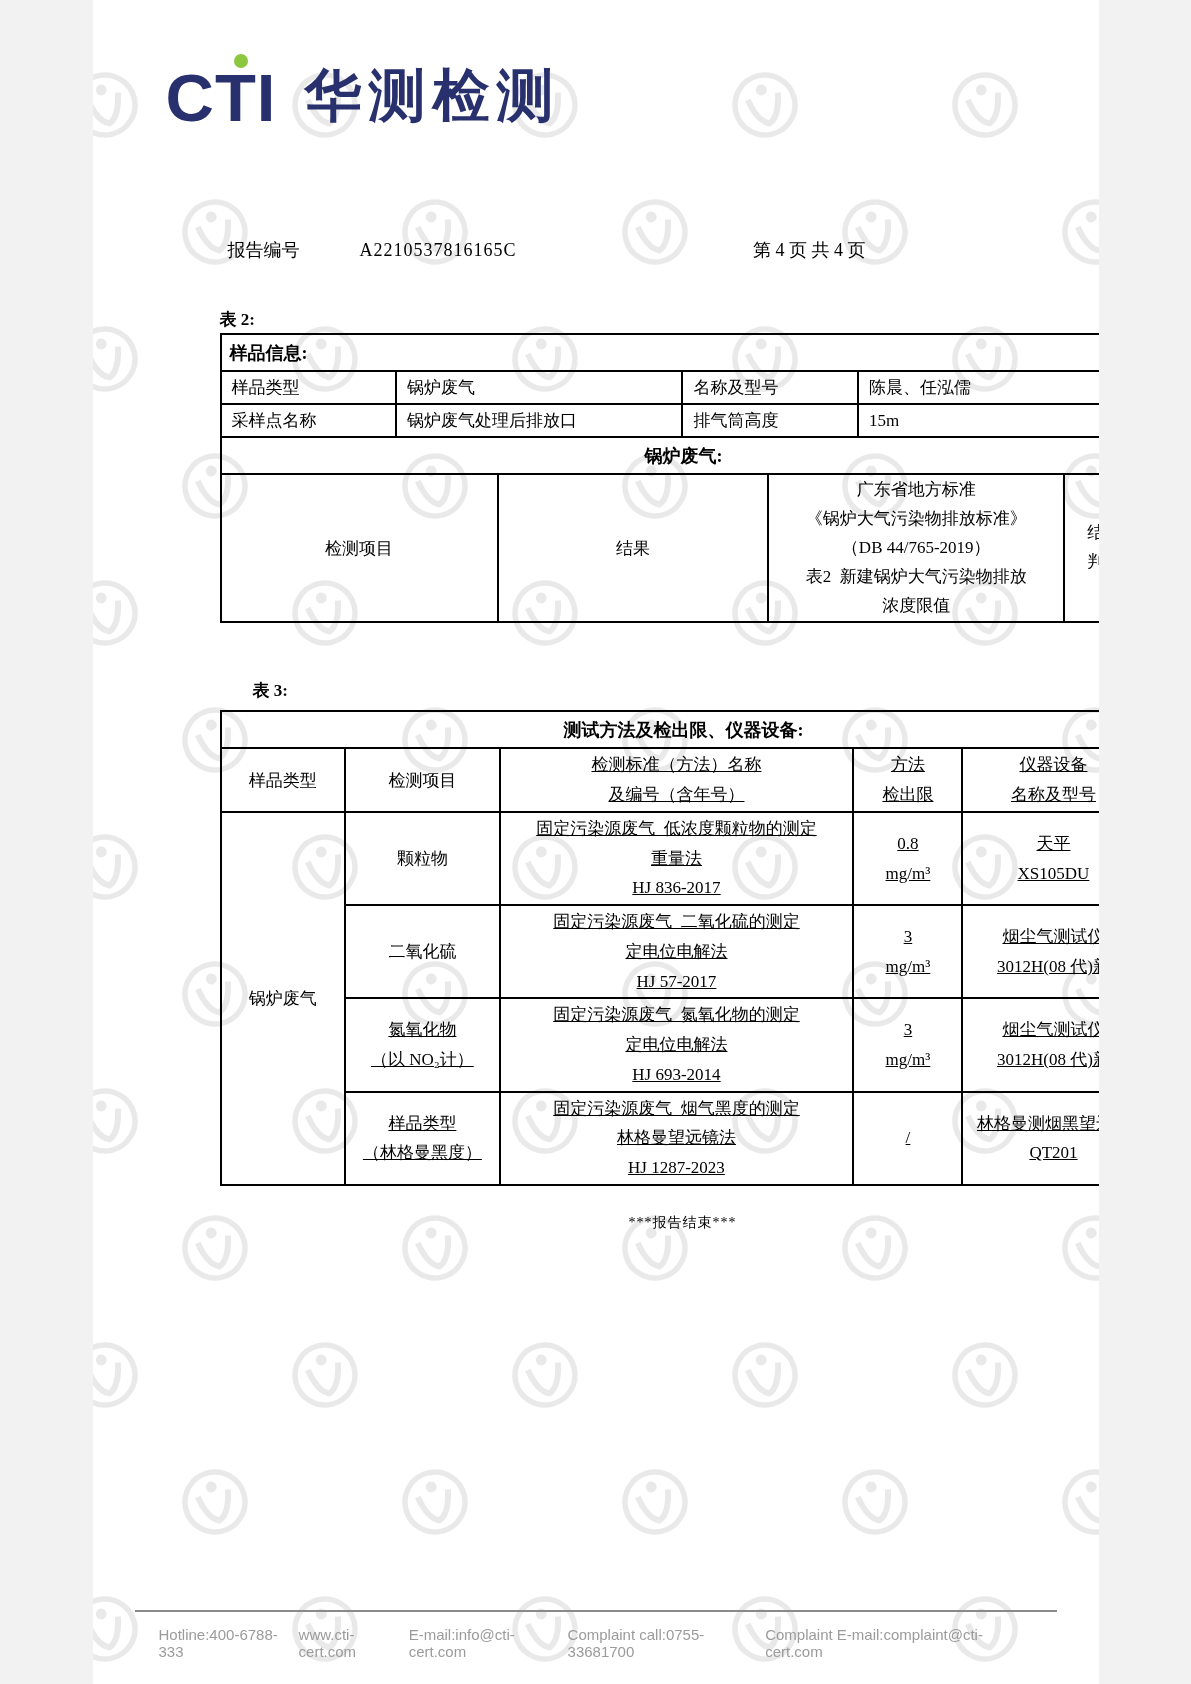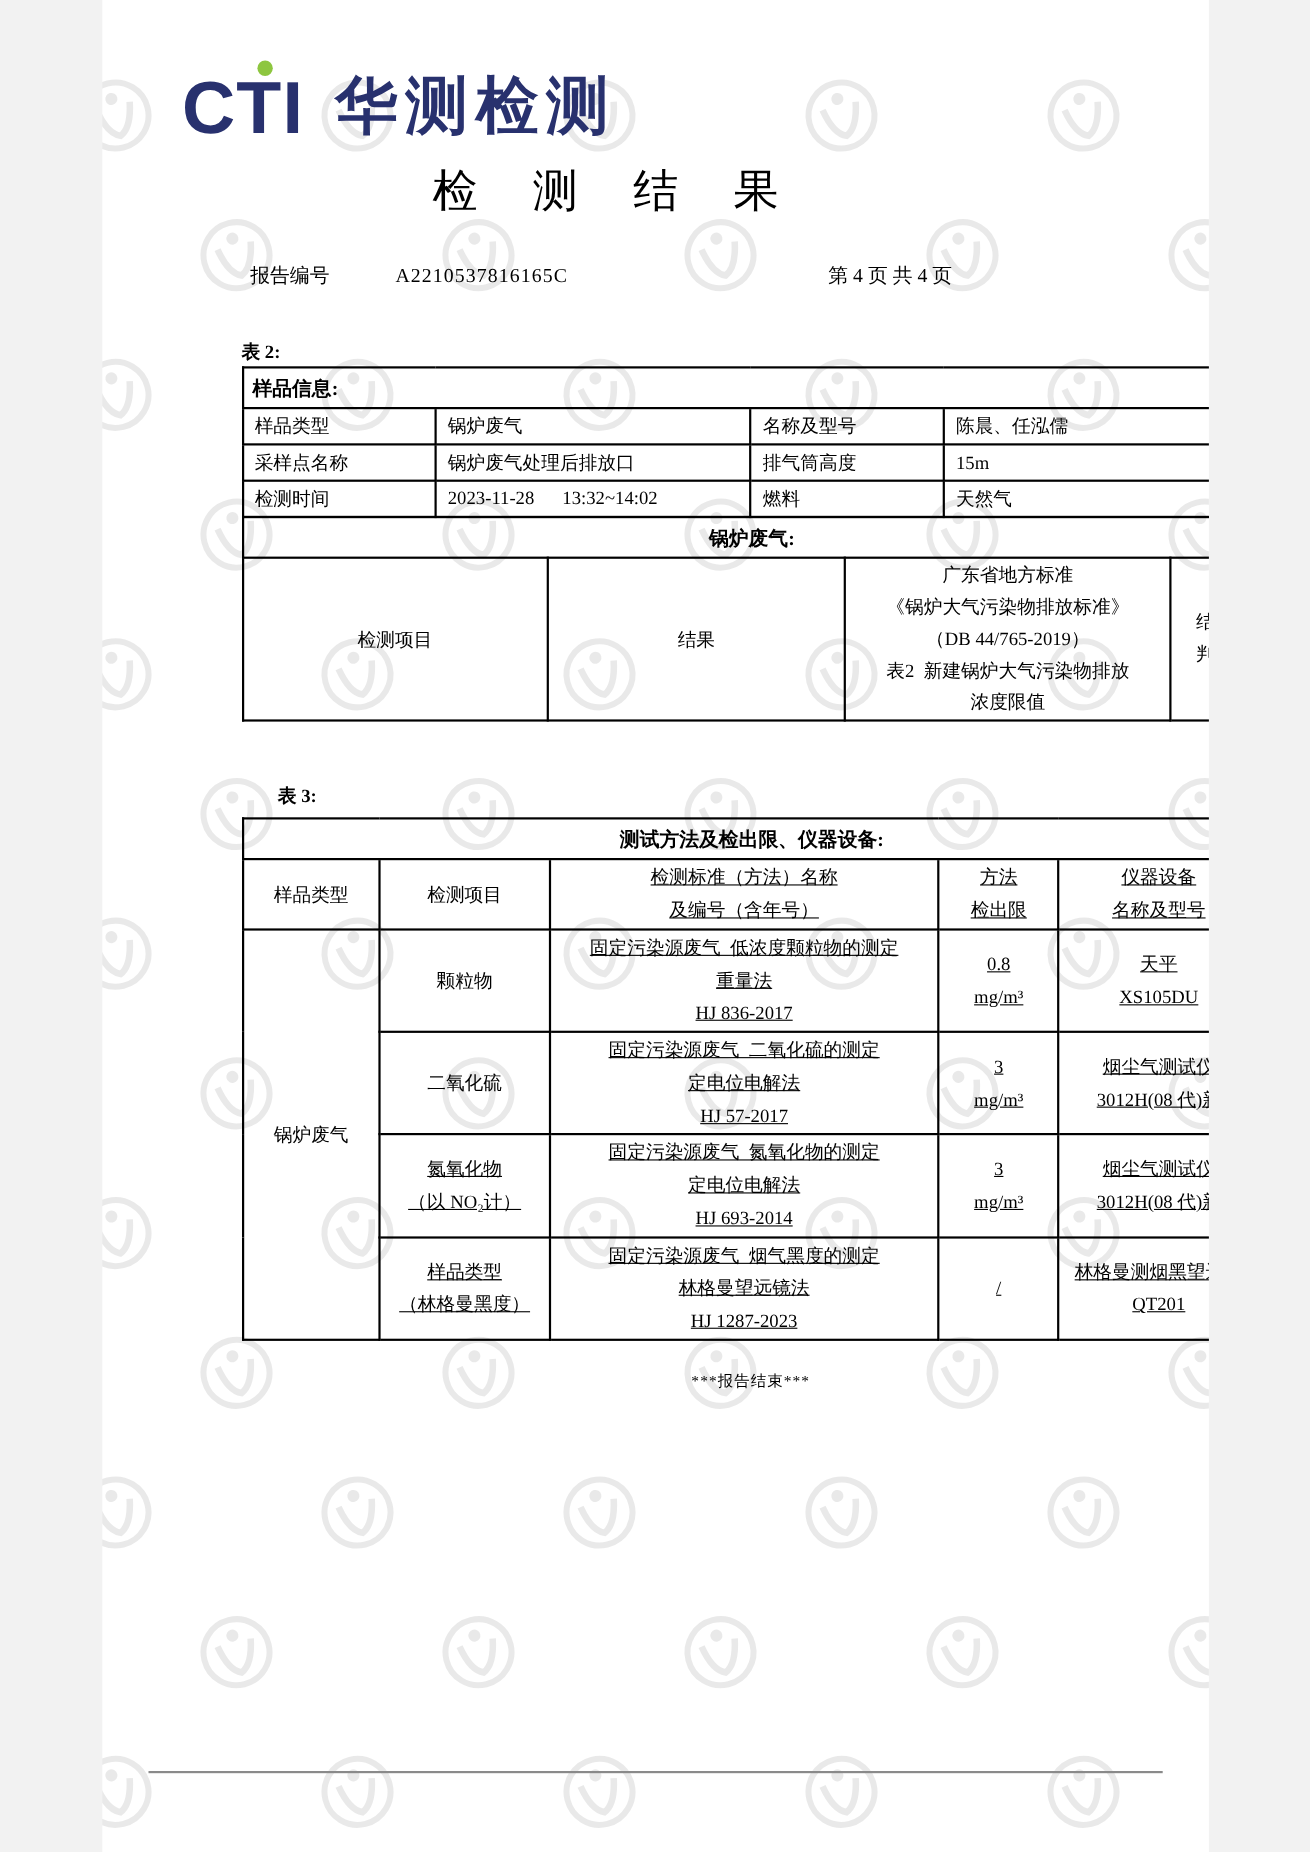--- a/index.html
+++ b/index.html
@@ -630,21 +630,20 @@
             <path d="M21.5 28 C25 47 31 53.5 37 56 C43 53.5 49 47 52.5 28" fill="none" stroke="currentColor" stroke-width="6"></path>
           </g>
         </svg></div>
     </div>
 
   <div class="logo">
     <span class="logo-cti"><span>CTI</span><span class="logo-dot"></span></span>
     <span class="logo-cn">华测检测</span>
   </div>
 
-  <div class="doc-title">检 测 结 果</div>
 
   <div class="report-line">
     <span>报告编号</span>
     <span class="report-number">A2210537816165C</span>
     <span class="page-info">第 4 页 共 4 页</span>
   </div>
 
   <div class="tables">
 
     <div class="tbl-label">表 2:</div>
@@ -664,26 +663,20 @@
         <td class="lab">样品类型</td>
         <td class="val">锅炉废气</td>
         <td class="lab">名称及型号</td>
         <td class="val">陈晨、任泓儒</td>
       </tr>
       <tr>
         <td class="lab">采样点名称</td>
         <td class="val">锅炉废气处理后排放口</td>
         <td class="lab">排气筒高度</td>
         <td class="val">15m</td>
-      </tr>
-      <tr>
-        <td class="lab">检测时间</td>
-        <td class="val pre">2023-11-28      13:32~14:02</td>
-        <td class="lab">燃料</td>
-        <td class="val">天然气</td>
       </tr>
     </tbody>
       </table>
 
     <table class="tb" style="margin-top:-2px">
       <colgroup>
           <col style="width:30%">
           <col style="width:29.3%">
           <col style="width:32%">
           <col style="width:8.7%">
@@ -781,14 +774,21 @@
   <div class="seal">
     <svg width="170" height="175" viewBox="0 0 170 175">
       <path d="M 60 2 C 18 40 8 110 34 173" fill="none" stroke="var(--seal-red,#c93a35)" stroke-width="6"></path>
       <text x="58" y="38" transform="rotate(55 58 38)">有</text>
       <text x="40" y="88" transform="rotate(72 40 88)">限</text>
       <text x="34" y="140" transform="rotate(84 34 140)">公</text>
     </svg>
   </div>
 
   <div class="footer-rule"></div>
+  <div class="footer">
+    <span>Hotline:400-6788-333</span>
+    <span>www.cti-cert.com</span>
+    <span>E-mail:info@cti-cert.com</span>
+    <span>Complaint call:0755-33681700</span>
+    <span>Complaint E-mail:complaint@cti-cert.com</span>
+  </div>
 
 </div>
 
 </body></html>

